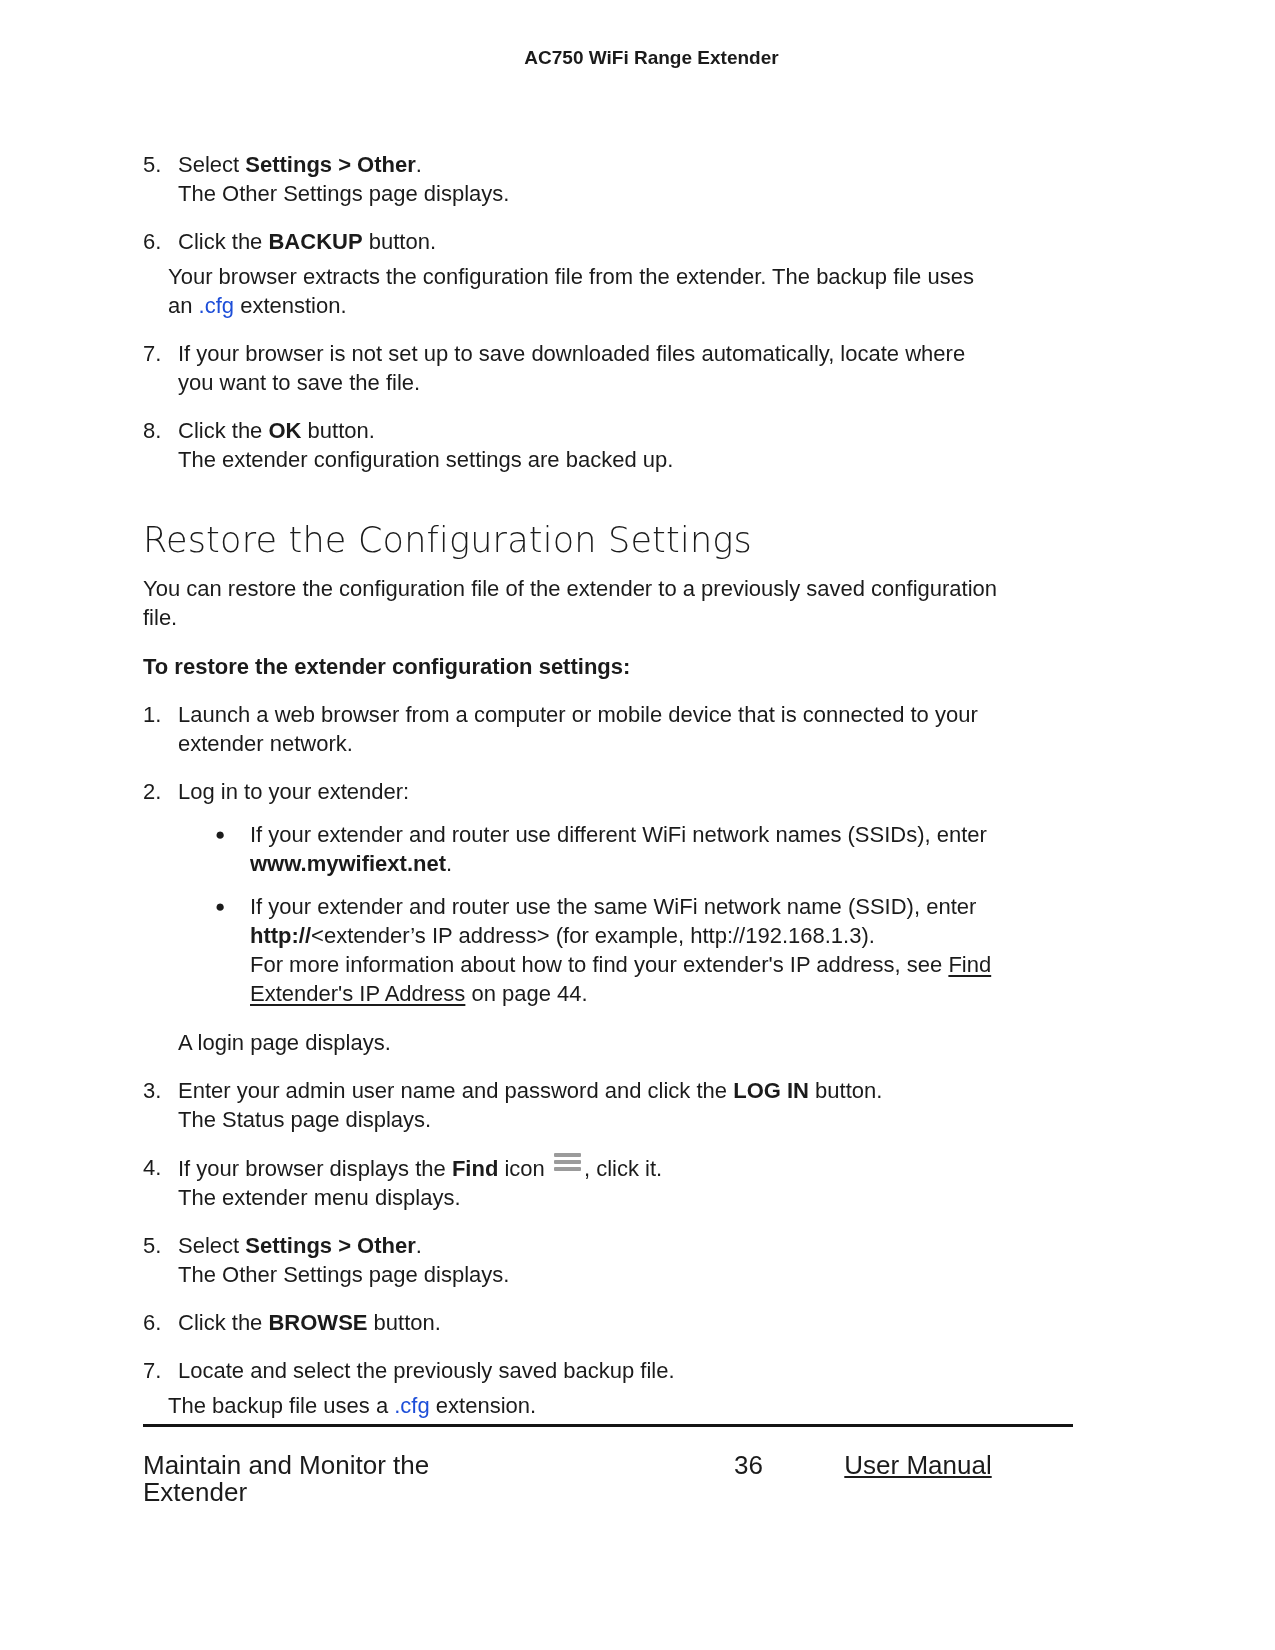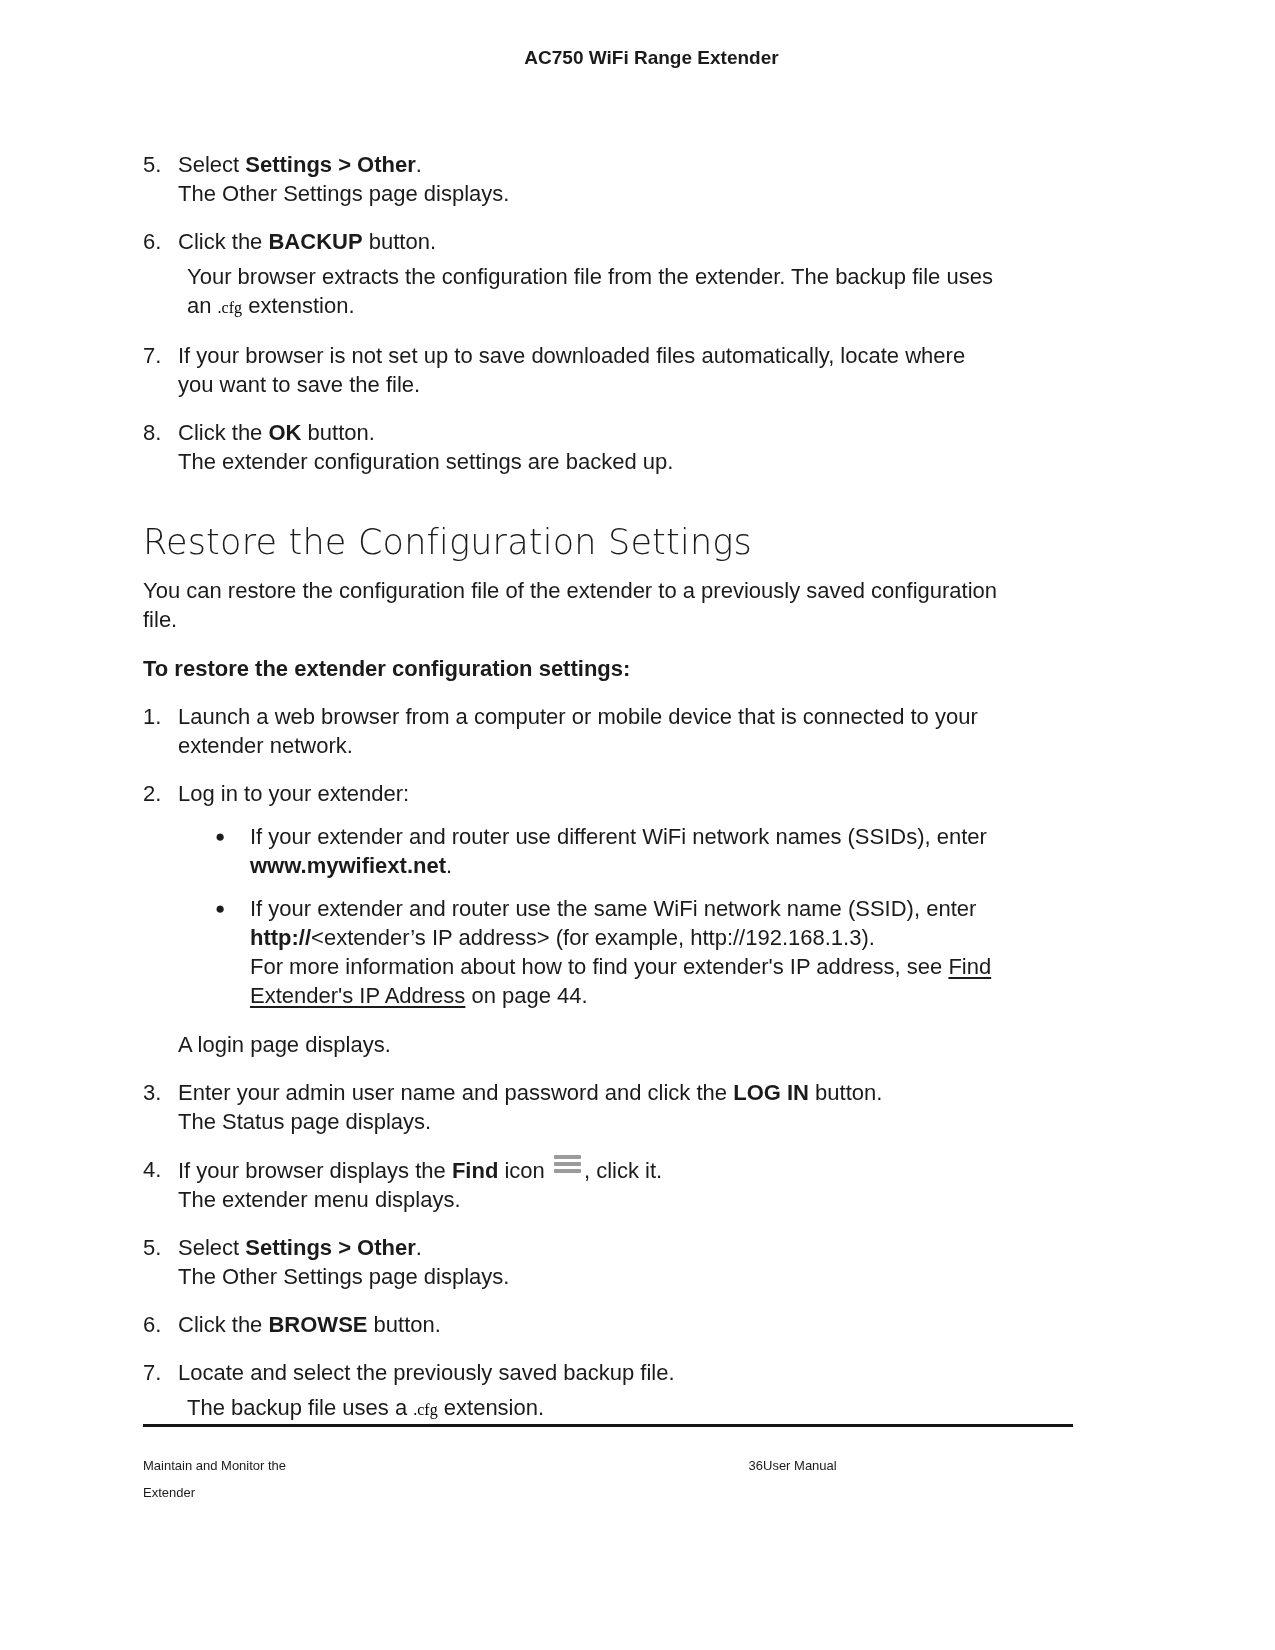--- a/index.html
+++ b/index.html
@@ -29,61 +29,61 @@
     position: absolute;
     top: 150px;
     left: 143px;
     width: 930px;
   }
   .blk { margin-top: 19px; }
   .blk.first { margin-top: 0; }
   .li { display: flex; align-items: flex-start; }
   .li .num { flex: 0 0 35px; }
   .li .txt { flex: 1 1 auto; }
-  .subdesc { margin-top: 6px; margin-left: 44px; }
+  .subdesc { margin-top: 6px; margin-left: 25px; }
   .plainsub { margin-top: 20px; margin-left: 35px; }
   .para { margin-top: 10px; }
   .lead { margin-top: 20px; font-weight: 700; }
   .h1 {
     margin-top: 42px;
     font-family: "DejaVu Sans", "Liberation Sans", sans-serif;
     font-weight: 200;
     font-size: 35px;
     line-height: 48px;
     letter-spacing: 0.2px;
   }
   .bullet { display: flex; align-items: flex-start; padding-left: 72px; margin-top: 14px; }
   .bullet .dot { flex: 0 0 35px; font-size: 17px; line-height: 29px; }
   .bullet .txt { flex: 1 1 auto; }
   .b { font-weight: 700; }
-  .mono { font-family: Liberation Serif, serif; font-size: 16px; color: #000000; }
+  .mono { font-family: Liberation Sans, sans-serif; font-size: 22px; color: #1d4ed8; }
   .u { text-decoration: underline; text-underline-offset: 3px; cursor: pointer; }
   .menu-icon { display: inline-block; width: 27px; margin: 0 3px; vertical-align: 5px; }
   .menu-icon i { display: block; height: 4px; margin-bottom: 3px; background: #9b9b9b; border-radius: 1px; }
   .menu-icon i:last-child { margin-bottom: 0; }
   .footer-rule {
     position: absolute;
     left: 143px;
     width: 930px;
     top: 1424px;
     height: 3px;
     background: #141414;
   }
   .footer {
     position: absolute;
     left: 143px;
     width: 930px;
     top: 1452px;
     display: flex;
-    font-size: 13px;
+    font-size: 26px;
     line-height: 27px;
   }
   .footer .fleft  { flex: 1 1 0; text-align: left; }
   .footer .fcenter{ flex: 1 1 0; text-align: right; }
-  .footer .fright { flex: 1 1 0; text-align: left; }
+  .footer .fright { flex: 1 1 0; text-align: center; text-decoration: underline; }
 </style>
 </head>
 <body>
 
 <div class="page">
   <div class="header">AC750 WiFi Range Extender</div>
 
   <div class="content" id="doc-content">
       <div class="blk li first">
         <span class="num">5.</span>

